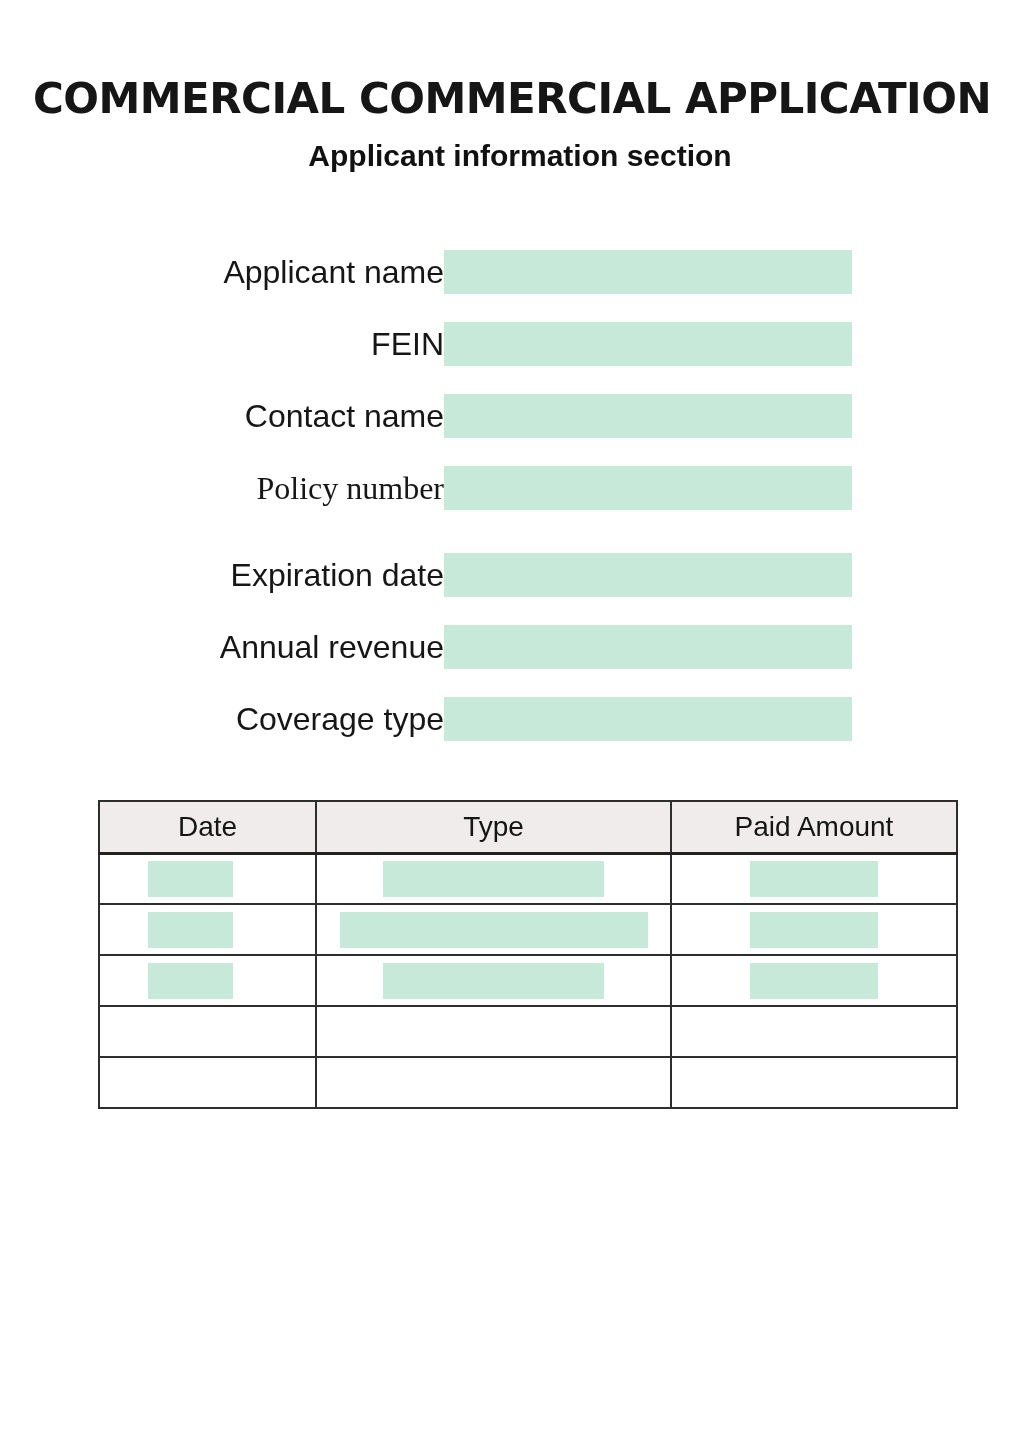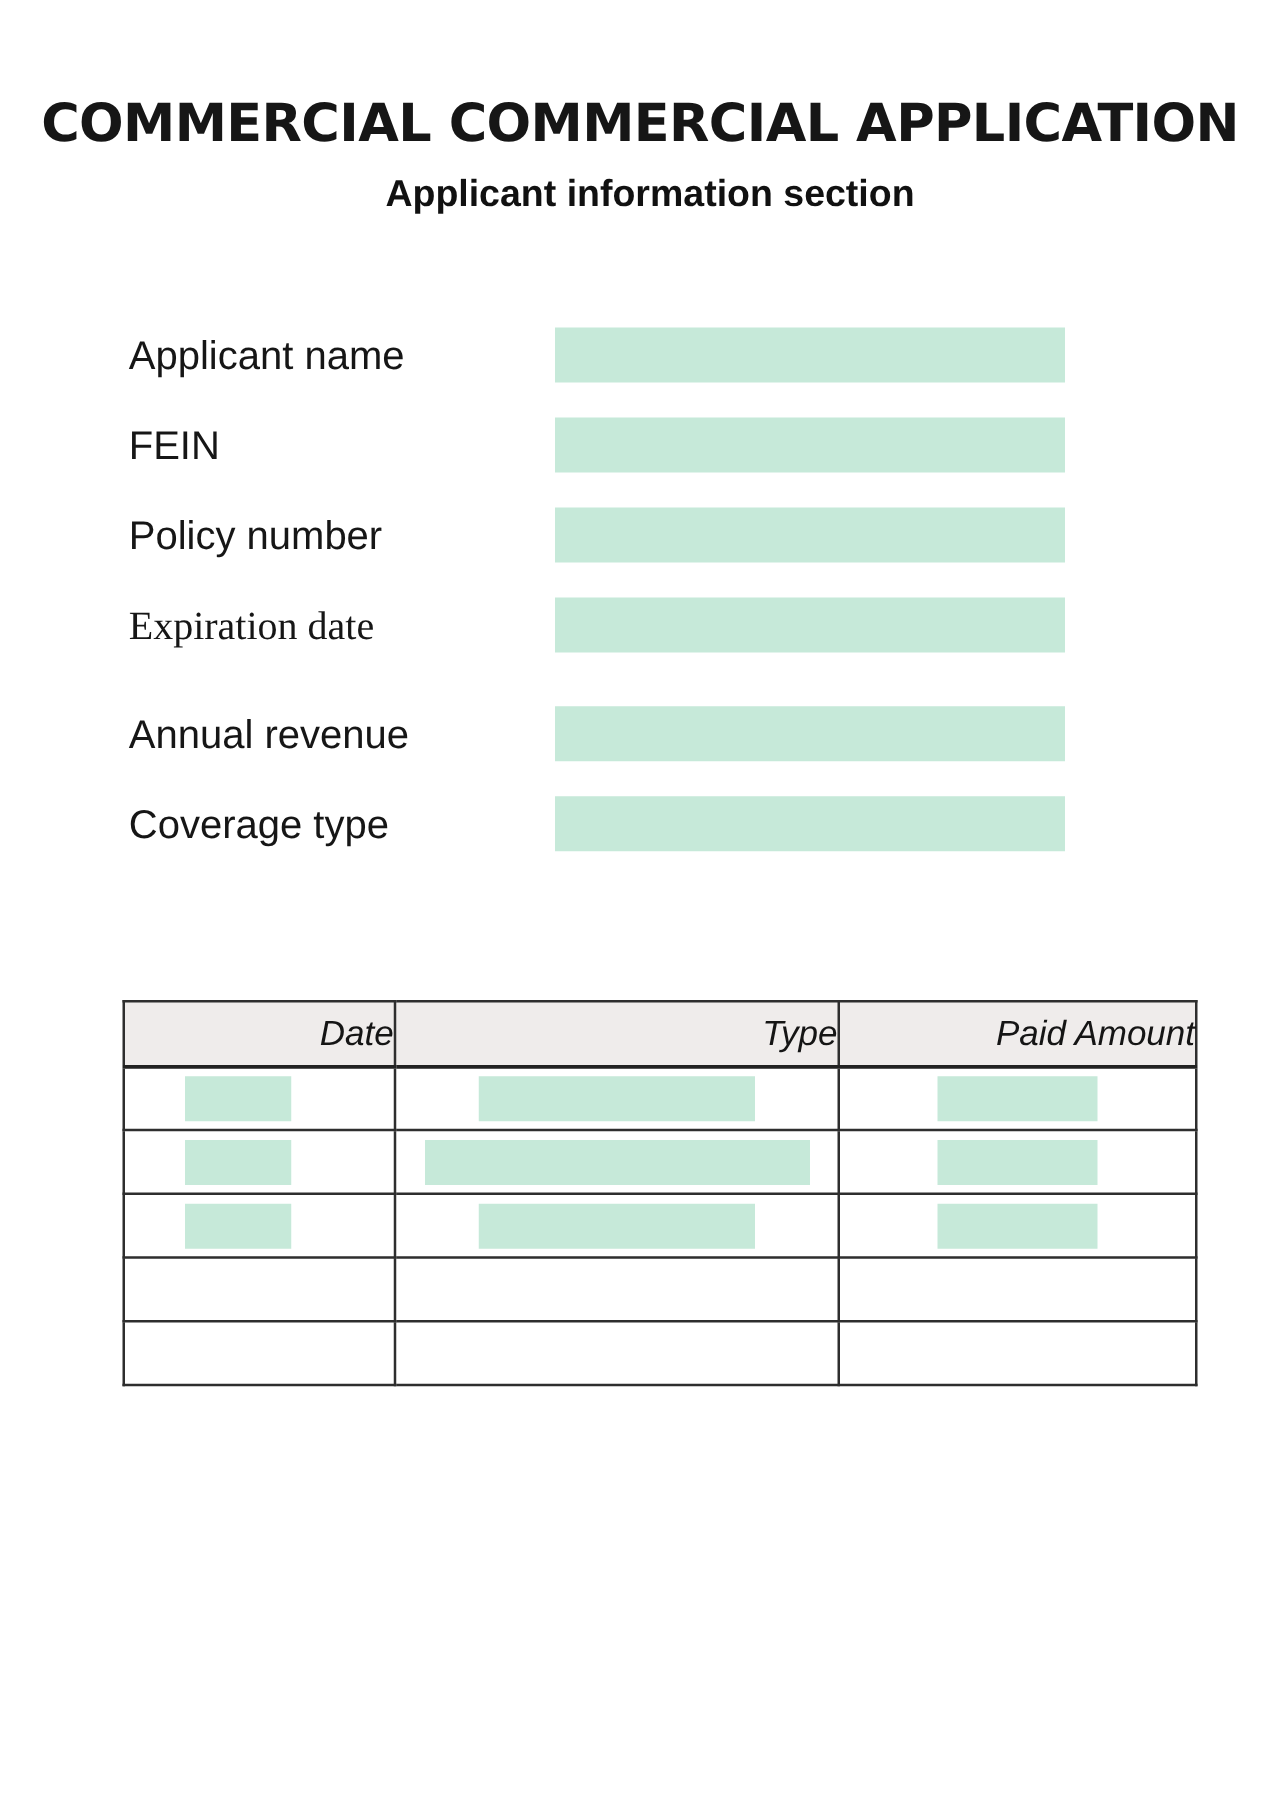--- a/index.html
+++ b/index.html
@@ -36,21 +36,21 @@
     margin:14px 0 0 16px;
     font-family:Liberation Sans, sans-serif;
     font-weight:bold;
     font-size:30px;
     line-height:36px;
     color:#111111;
   }
 
   
   .fields{
-    position:absolute;top:262px;left:103px;width:750px;
+    position:absolute;top:250px;left:103px;width:750px;text-align:right;
   }
   .field-row{
     display:flex;align-items:center;
     height:44px;margin-bottom:28px;
   }
   
   .field-row:nth-child(4){margin-bottom:43px;font-family:Liberation Serif, serif;}
   .field-label{
     width:341px;
     font-size:32px;
@@ -68,23 +68,22 @@
     position:absolute;top:800px;left:98px;
   }
   table{
     border-collapse:collapse;
     table-layout:fixed;
     width:827px;
   }
   th,td{
     border:2px solid var(--border);
     padding:0;
-    text-align:right;
+    text-align:center;
     vertical-align:middle;
-    font-style:italic;
   }
   thead th{
     height:52px;
     background:var(--table-header-bg);
     font-weight:normal;
     font-size:28px;
     color:#151515;
     border-bottom:3px solid #222222;
   }
   tbody td{height:51px;background:#ffffff;}
@@ -108,20 +107,24 @@
   <div class="field-row">
     <div class="field-label">Applicant name</div>
     <div class="field-input"></div>
   </div>
 
   <div class="field-row">
     <div class="field-label">FEIN</div>
     <div class="field-input"></div>
   </div>
 
+  <div class="field-row">
+    <div class="field-label">Contact name</div>
+    <div class="field-input"></div>
+  </div>
 
   <div class="field-row">
     <div class="field-label">Policy number</div>
     <div class="field-input"></div>
   </div>
 
   <div class="field-row">
     <div class="field-label">Expiration date</div>
     <div class="field-input"></div>
   </div>

